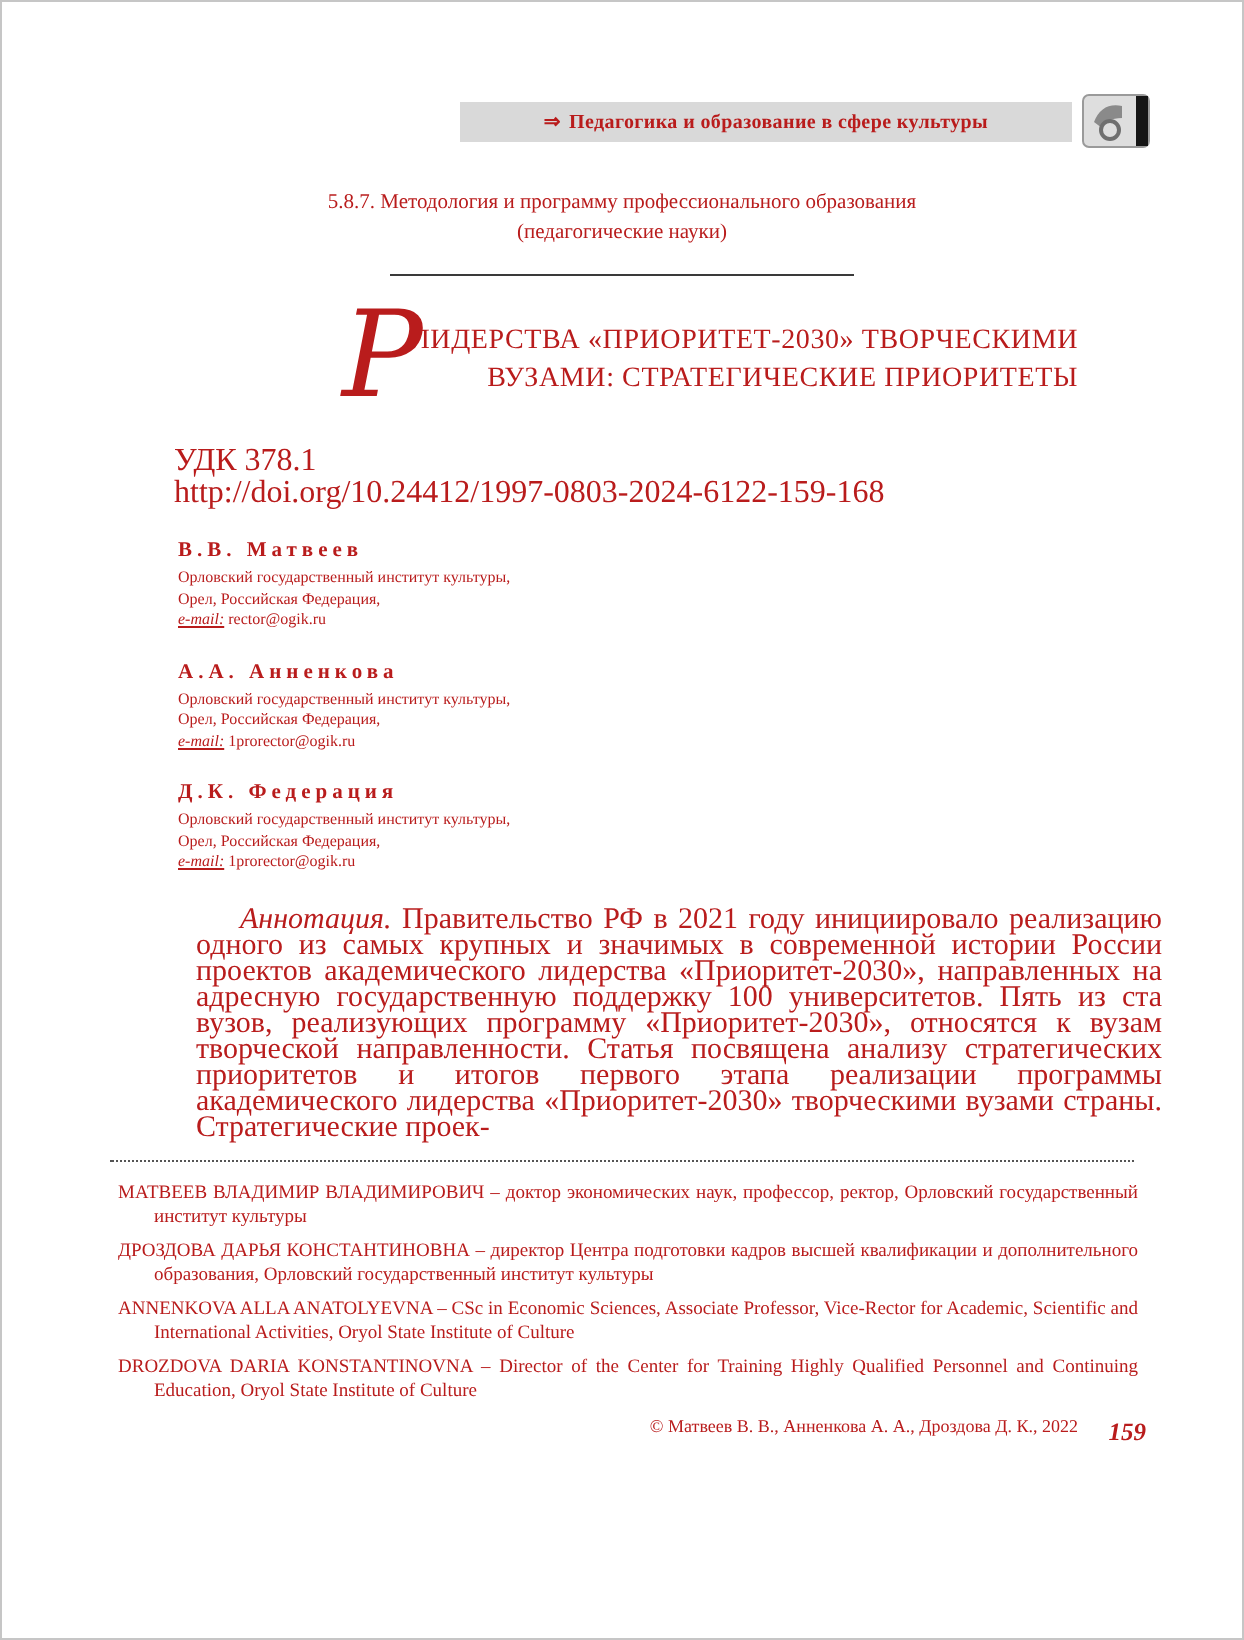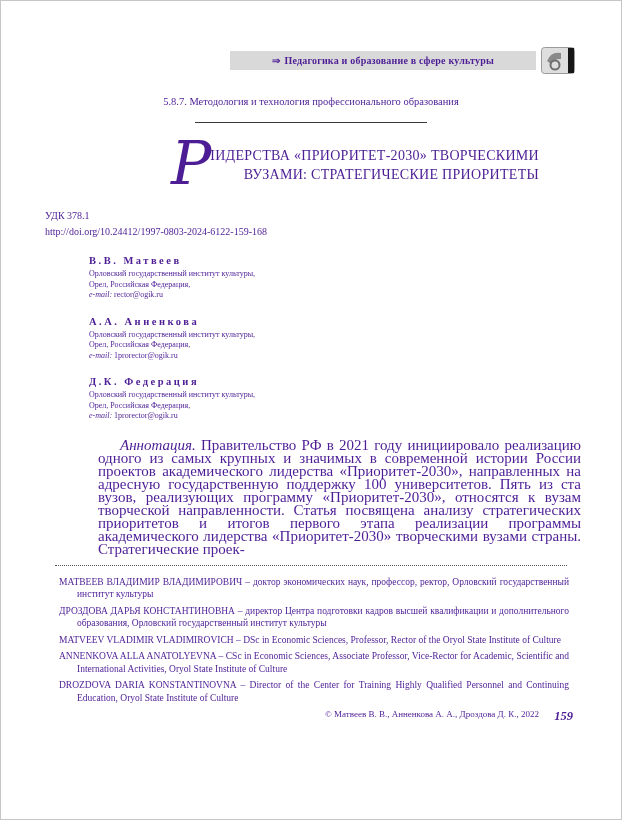--- a/index.html
+++ b/index.html
@@ -1,20 +1,20 @@
 <!DOCTYPE html>
 <html><head>
 <meta charset="utf-8">
 <style>
   * { margin:0; padding:0; box-sizing:border-box; }
   html,body { background:#ffffff; }
   .page {
     width:622px; height:820px; margin:0 auto; position:relative;
     background:#ffffff; border:1px solid #c6c6c6; overflow:hidden;
-    font-family:"Liberation Serif", serif; color:#4c1d95;
+    font-family:"Liberation Serif", serif; color:#b91c1c;
   }
 
   
   .header-row { display:flex; justify-content:flex-end; align-items:center; padding-top:46px; padding-right:46px; gap:5px; }
   .rubric-bar {
     background:#d9d9d9; width:306px; padding:4px 8px;
     font-weight:bold; font-size:10px; letter-spacing:0.2px; text-align:center; white-space:nowrap;
   }
   .rubric-bar .arrow { margin-right:4px; }
   .logo svg { display:block; }
@@ -28,28 +28,28 @@
   .title-wrap {
     margin-top:24px; padding-right:82px; text-align:right; position:relative;
     font-size:14px; line-height:18.5px; letter-spacing:0.3px;
   }
   .dropcap {
     position:absolute; left:170px; top:-14px; font-size:60px; line-height:1;
     font-style:italic; font-weight:normal; font-family:"DejaVu Serif", serif;
   }
 
   
-  .meta { margin:24px 0 0 44px; font-size:10px; line-height:16px; }
+  .meta { margin:24px 0 0 86px; font-size:16px; line-height:16px; }
   .doi { cursor:default; }
 
   
   .author { margin:15px 0 0 88px; }
   .author-name { font-weight:bold; font-size:10.5px; letter-spacing:2.5px; margin-bottom:3px; }
   .affil { font-size:8px; line-height:10.5px; }
-  .em-label { font-style:italic; }
+  .em-label { font-style:italic;text-decoration:underline; }
 
   
   .abstract { margin:17px 40px 0 97px; font-size:15px; line-height:13px; text-align:justify; text-indent:22px; }
   .abstract-label { font-style:italic; }
 
   .dotted { margin:9px 54px 0 54px; border-top:1px dotted #555; }
 
   
   .bios { margin:10px 52px 0 58px; }
   .bio { font-size:9.5px; line-height:12.5px; text-align:justify; padding-left:18px; text-indent:-18px; margin-bottom:4px; }
@@ -71,21 +71,22 @@
       <svg width="34" height="27" viewBox="0 0 34 27" aria-hidden="true">
         <rect x="0.5" y="0.5" width="33" height="26" rx="3" fill="#dedede" stroke="#9a9a9a"></rect>
         <path d="M6 14 Q10 4 20 6 L20 12 Q12 12 10 17 Z" fill="#8a8a8a"></path>
         <circle cx="14" cy="18" r="4.5" fill="none" stroke="#6f6f6f" stroke-width="2"></circle>
         <rect x="27" y="1" width="6" height="25" fill="#161616"></rect>
       </svg>
     </span>
   </div>
 
   <div class="section">
-    <div>5.8.7. Методология и технология профессионального образования</div>
+    <div>5.8.7. Методология и программу профессионального образования</div>
+    <div>(педагогические науки)</div>
   </div>
 
   <div class="rule"></div>
 
   <div class="title-wrap">
     <span class="dropcap">Р</span>
     <div>ЛИДЕРСТВА «ПРИОРИТЕТ-2030» ТВОРЧЕСКИМИ</div>
     <div>ВУЗАМИ: СТРАТЕГИЧЕСКИЕ ПРИОРИТЕТЫ</div>
   </div>
 
@@ -115,21 +116,20 @@
     <div class="affil"><span class="em-label">e-mail:</span> <span>1prorector@ogik.ru</span></div>
   </div>
 
   <p class="abstract"><span class="abstract-label">Аннотация.</span> <span>Правительство РФ в 2021 году инициировало реализацию одного из самых крупных и значимых в современной истории России проектов академического лидерства «Приоритет-2030», направленных на адресную государственную поддержку 100 университетов. Пять из ста вузов, реализующих программу «Приоритет-2030», относятся к вузам творческой направленности. Статья посвящена анализу стратегических приоритетов и итогов первого этапа реализации программы академического лидерства «Приоритет-2030» творческими вузами страны. Стратегические проек-</span></p>
 
   <div class="dotted"></div>
 
   <div class="bios">
     <p class="bio">МАТВЕЕВ ВЛАДИМИР ВЛАДИМИРОВИЧ – доктор экономических наук, профессор, ректор, Орловский государственный институт культуры</p>
     <p class="bio">ДРОЗДОВА ДАРЬЯ КОНСТАНТИНОВНА – директор Центра подготовки кадров высшей квалификации и дополнительного образования, Орловский государственный институт культуры</p>
-    <p class="bio">MATVEEV VLADIMIR VLADIMIROVICH – DSc in Economic Sciences, Professor, Rector of the Oryol State Institute of Culture</p>
     <p class="bio">ANNENKOVA ALLA ANATOLYEVNA – CSc in Economic Sciences, Associate Professor, Vice-Rector for Academic, Scientific and International Activities, Oryol State Institute of Culture</p>
     <p class="bio">DROZDOVA DARIA KONSTANTINOVNA – Director of the Center for Training Highly Qualified Personnel and Continuing Education, Oryol State Institute of Culture</p>
   </div>
 
   <div class="copyright">© Матвеев В. В., Анненкова А. А., Дроздова Д. К., 2022</div>
 
   <div class="page-number">159</div>
 
 </div>
 

